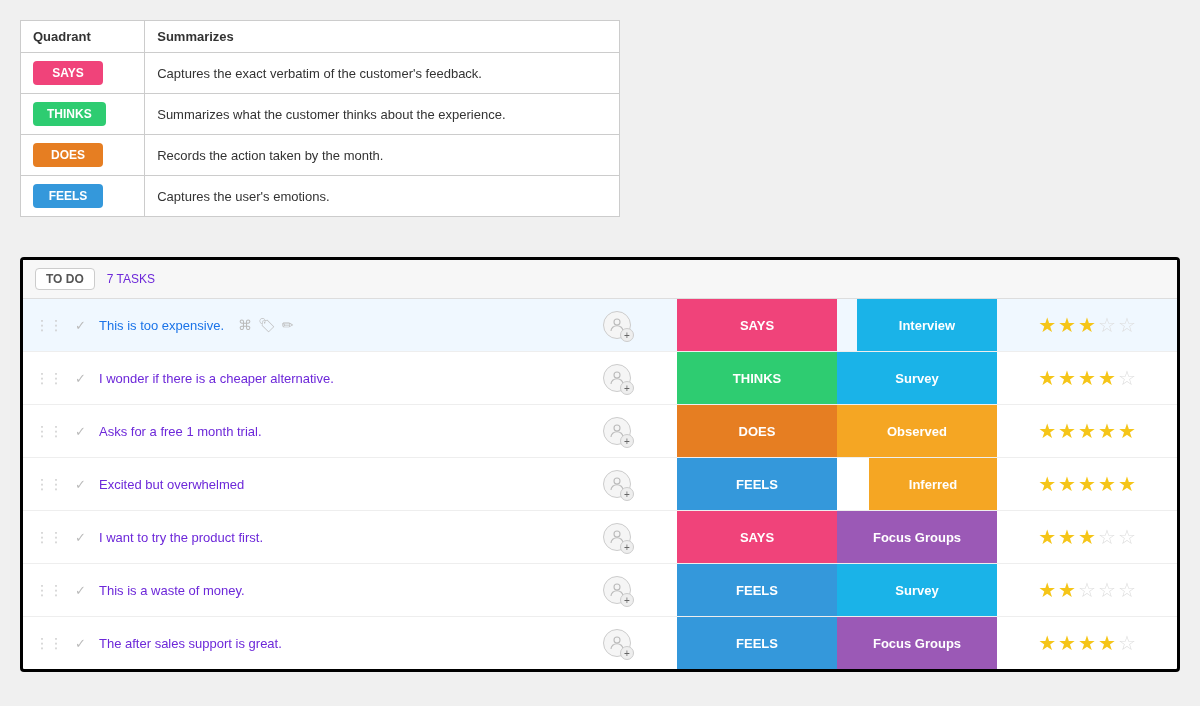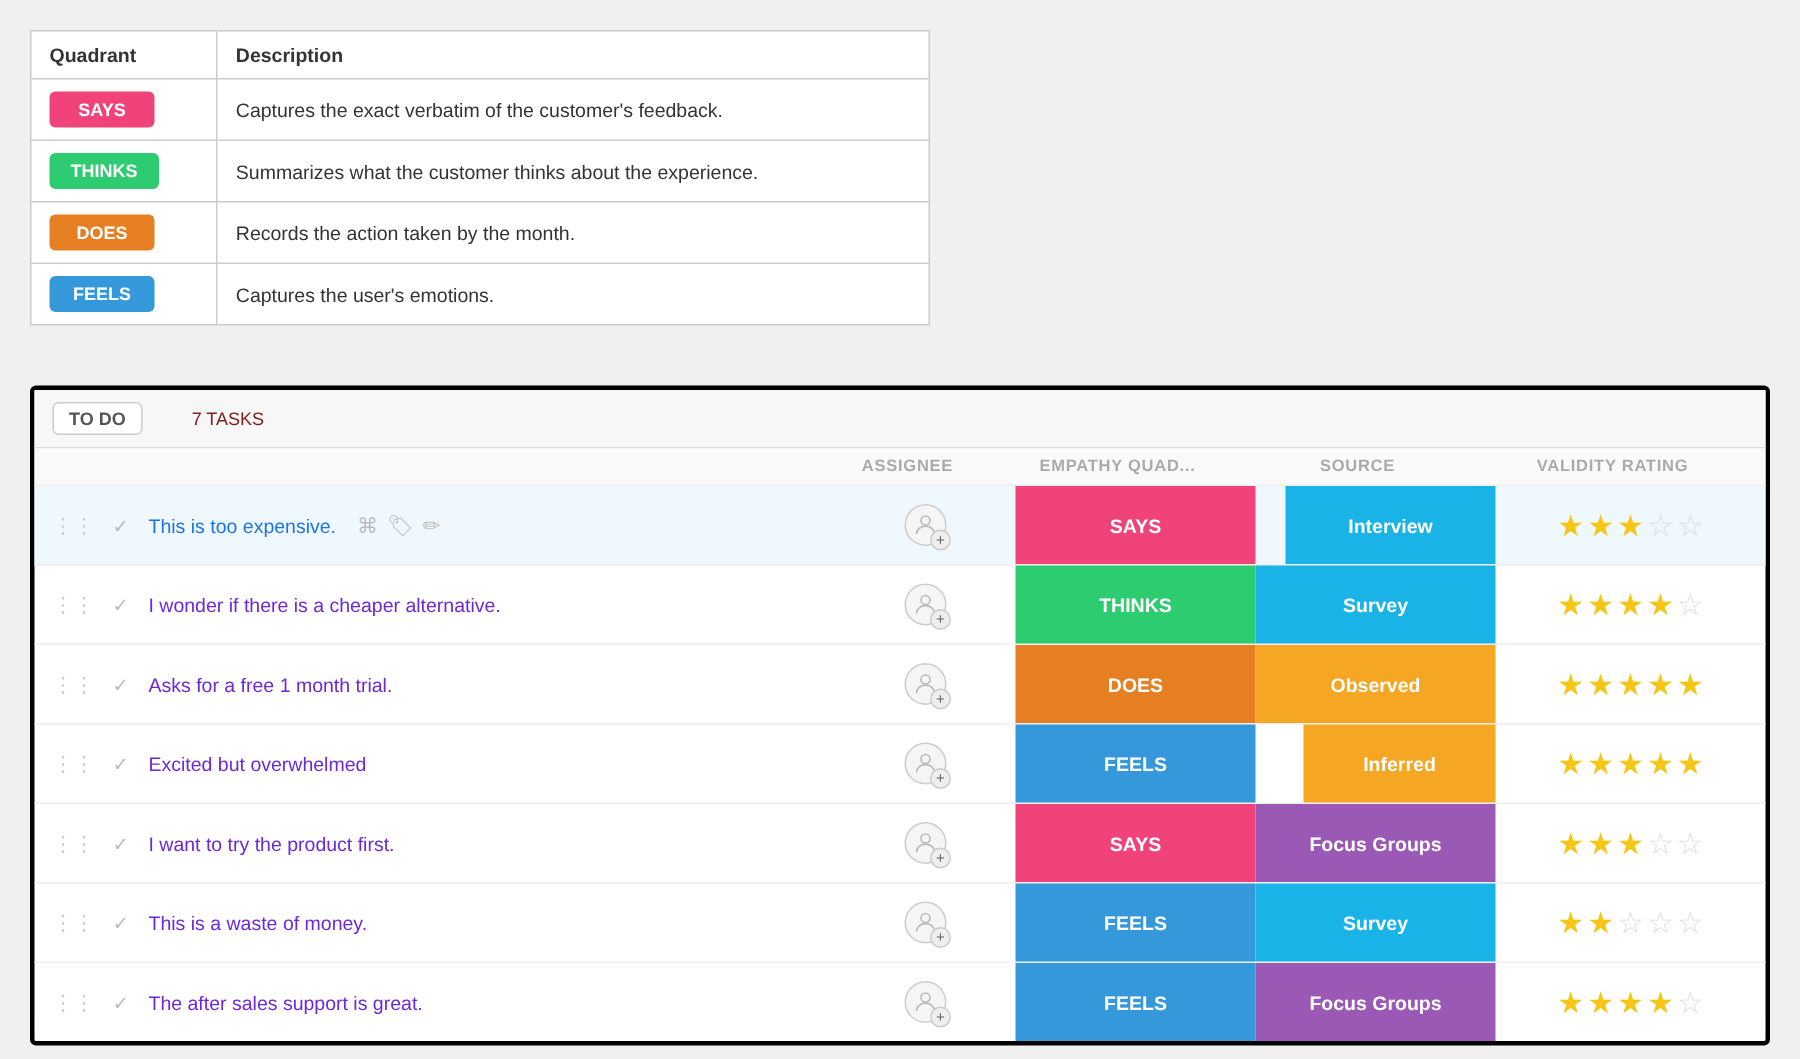--- a/index.html
+++ b/index.html
@@ -72,23 +72,22 @@
       border: 1px solid #ccc;
       border-radius: 4px;
       padding: 3px 10px;
       font-weight: bold;
       font-size: 12px;
       color: #555;
     }
 
     .tasks-count {
       font-size: 12px;
-      color: #7f1d1d;
+      color: #6d28d9;
       font-weight: 500;
-      margin-left: 21px;
     }
 
     .column-headers {
       display: grid;
       grid-template-columns: 1fr 120px 160px 160px 180px;
       padding: 6px 12px;
       border-bottom: 1px solid #eee;
       background: #fafafa;
     }
 
@@ -270,21 +269,21 @@
   </style>
 </head>
 <body>
 
 <div class="page-container">
 
   <table class="legend-table">
     <thead>
       <tr>
         <th>Quadrant</th>
-        <th>Description</th>
+        <th>Summarizes</th>
       </tr>
     </thead>
     <tbody id="legend-tbody">
     <tr>
       <td>
         <span class="legend-badge badge-says">SAYS</span>
       </td>
       <td>Captures the exact verbatim of the customer's feedback.</td>
     </tr>
         <tr>
@@ -306,27 +305,20 @@
       <td>Captures the user's emotions.</td>
     </tr>
       </tbody>
   </table>
 
   <div class="task-section">
     <div class="task-header">
       <span class="todo-badge">TO DO</span>
       <span class="tasks-count">7 TASKS</span>
     </div>
-    <div class="column-headers">
-      <div class="col-header"></div>
-      <div class="col-header">ASSIGNEE</div>
-      <div class="col-header">EMPATHY QUAD...</div>
-      <div class="col-header">SOURCE</div>
-      <div class="col-header">VALIDITY RATING</div>
-    </div>
     <div id="task-rows-container">
     <div class="task-row selected">
       <div class="task-left">
         <span class="drag-handle">⋮⋮</span>
         <span class="check-icon">✓</span>
         <span class="task-text highlighted">This is too expensive.</span>
 
       <div class="task-icons">
         <span class="task-icon">⌘</span>
         <span class="task-icon">🏷</span>

